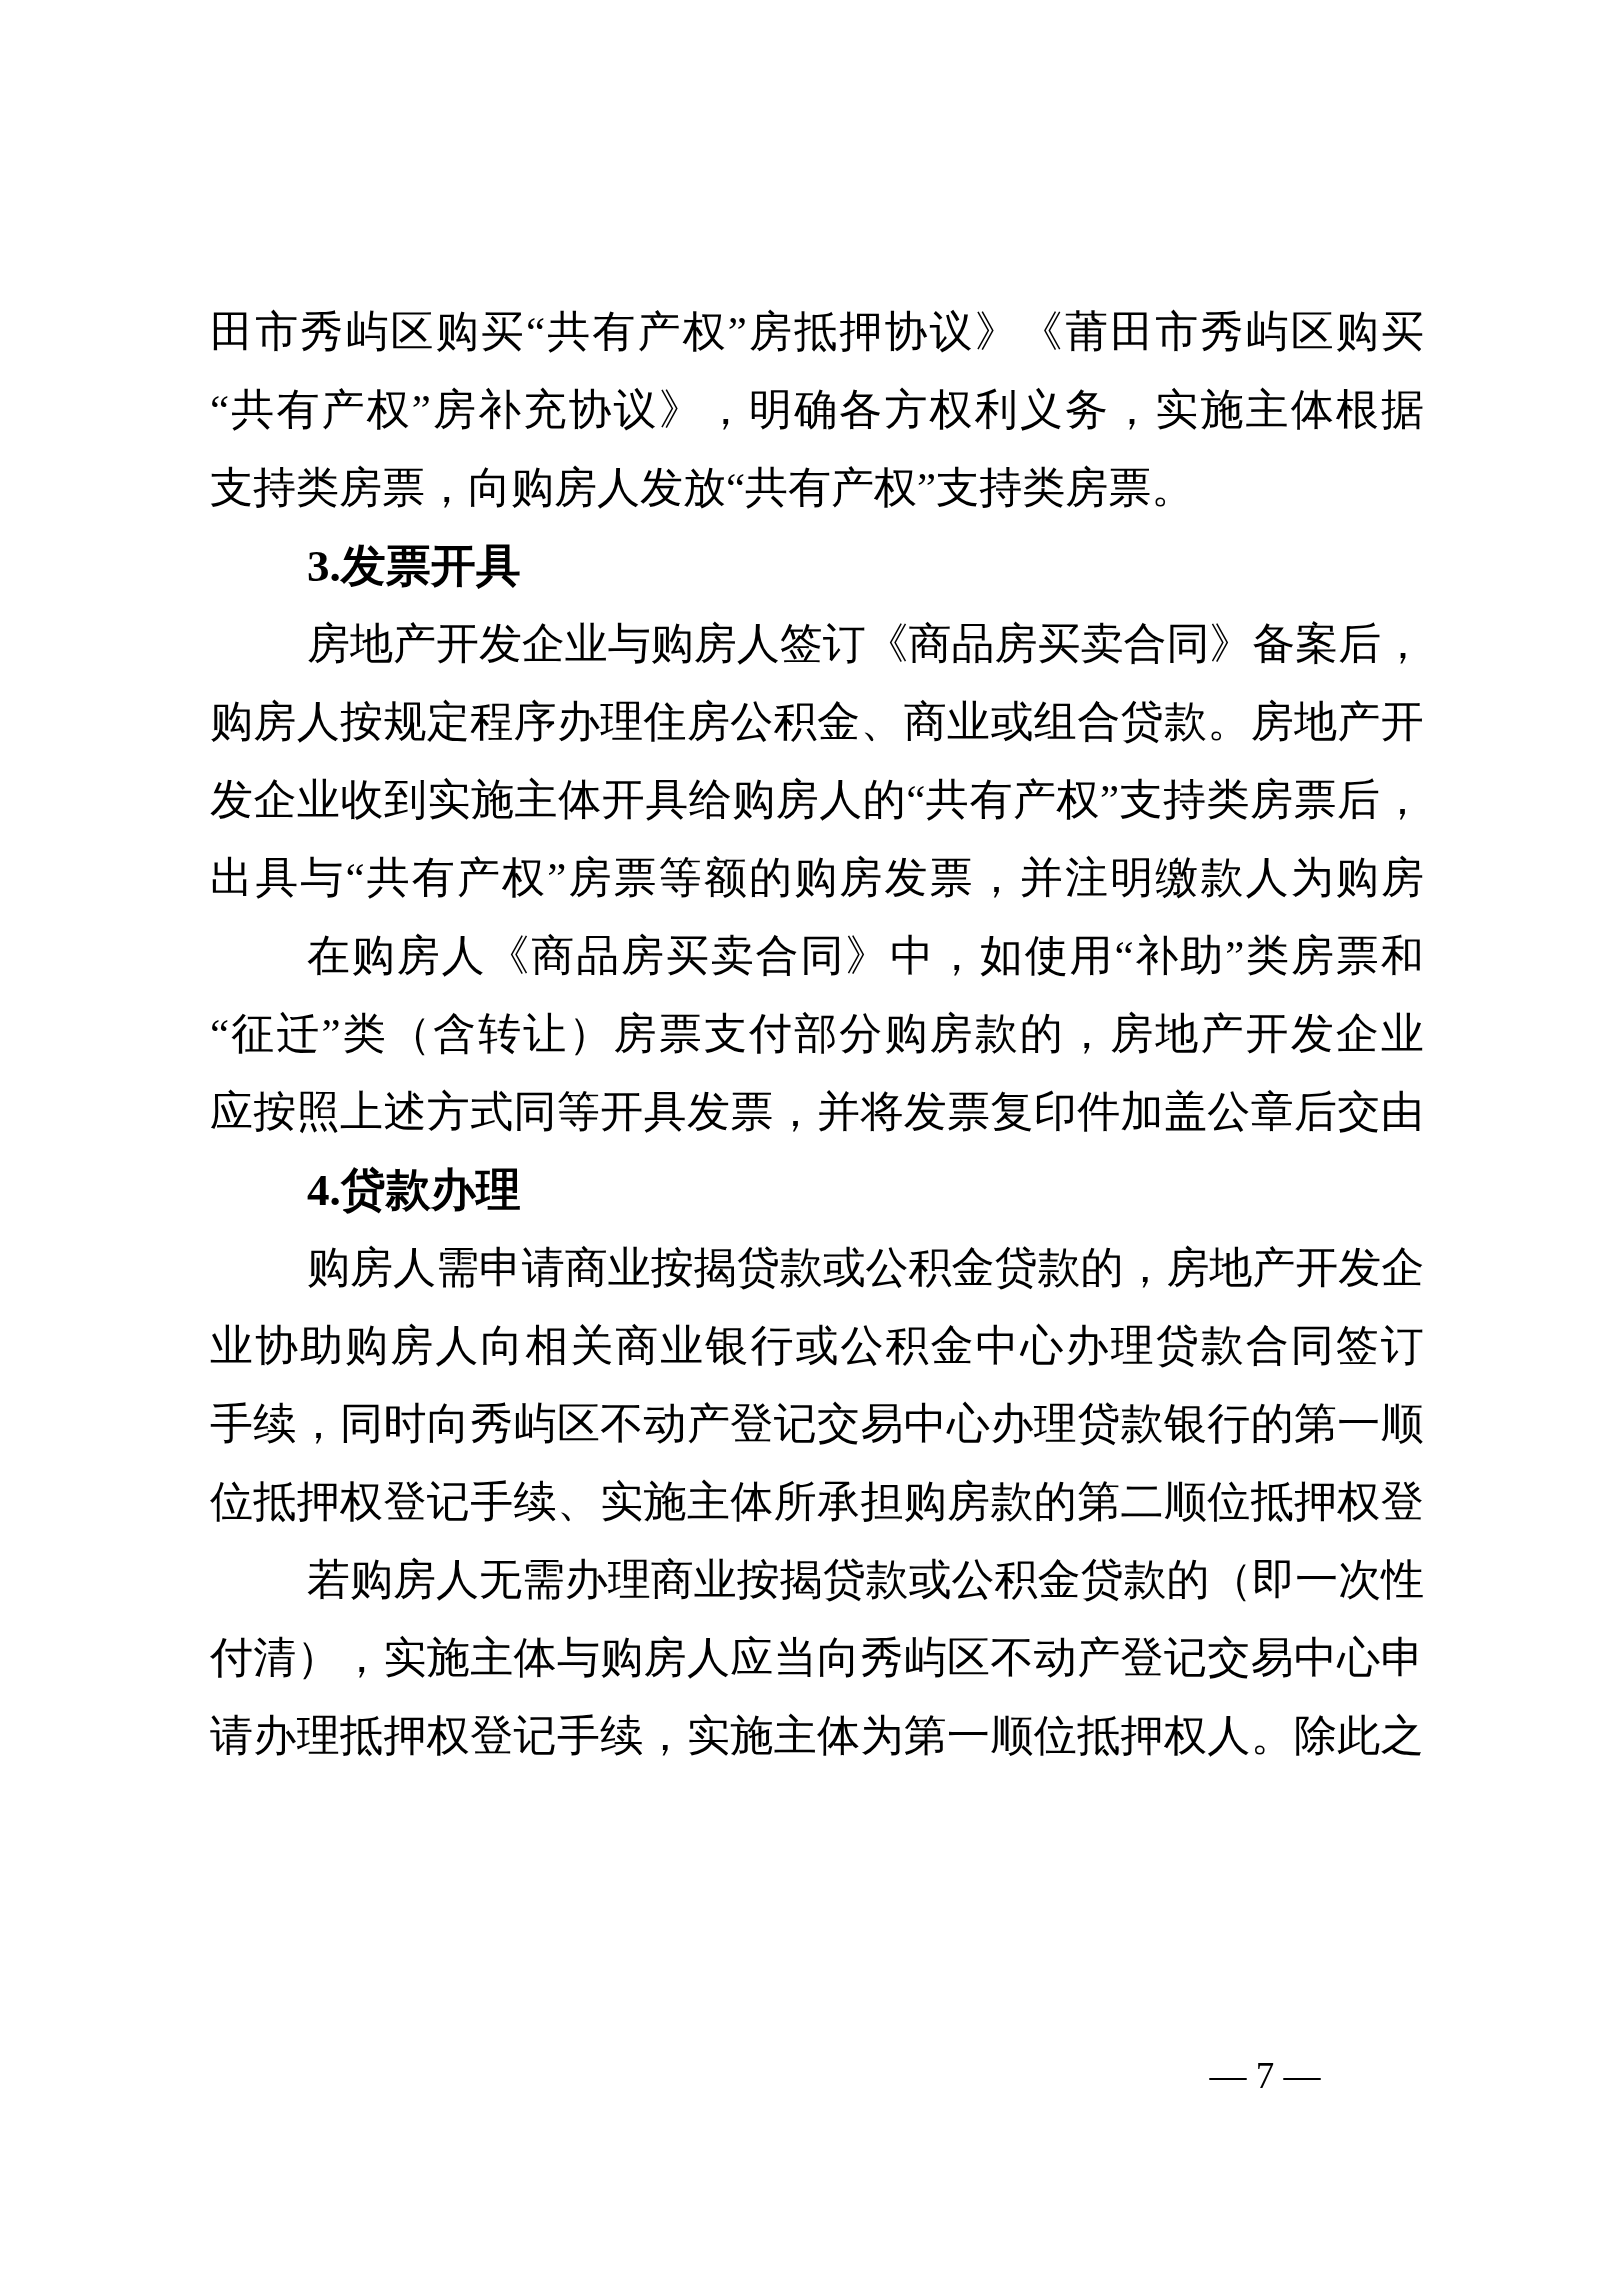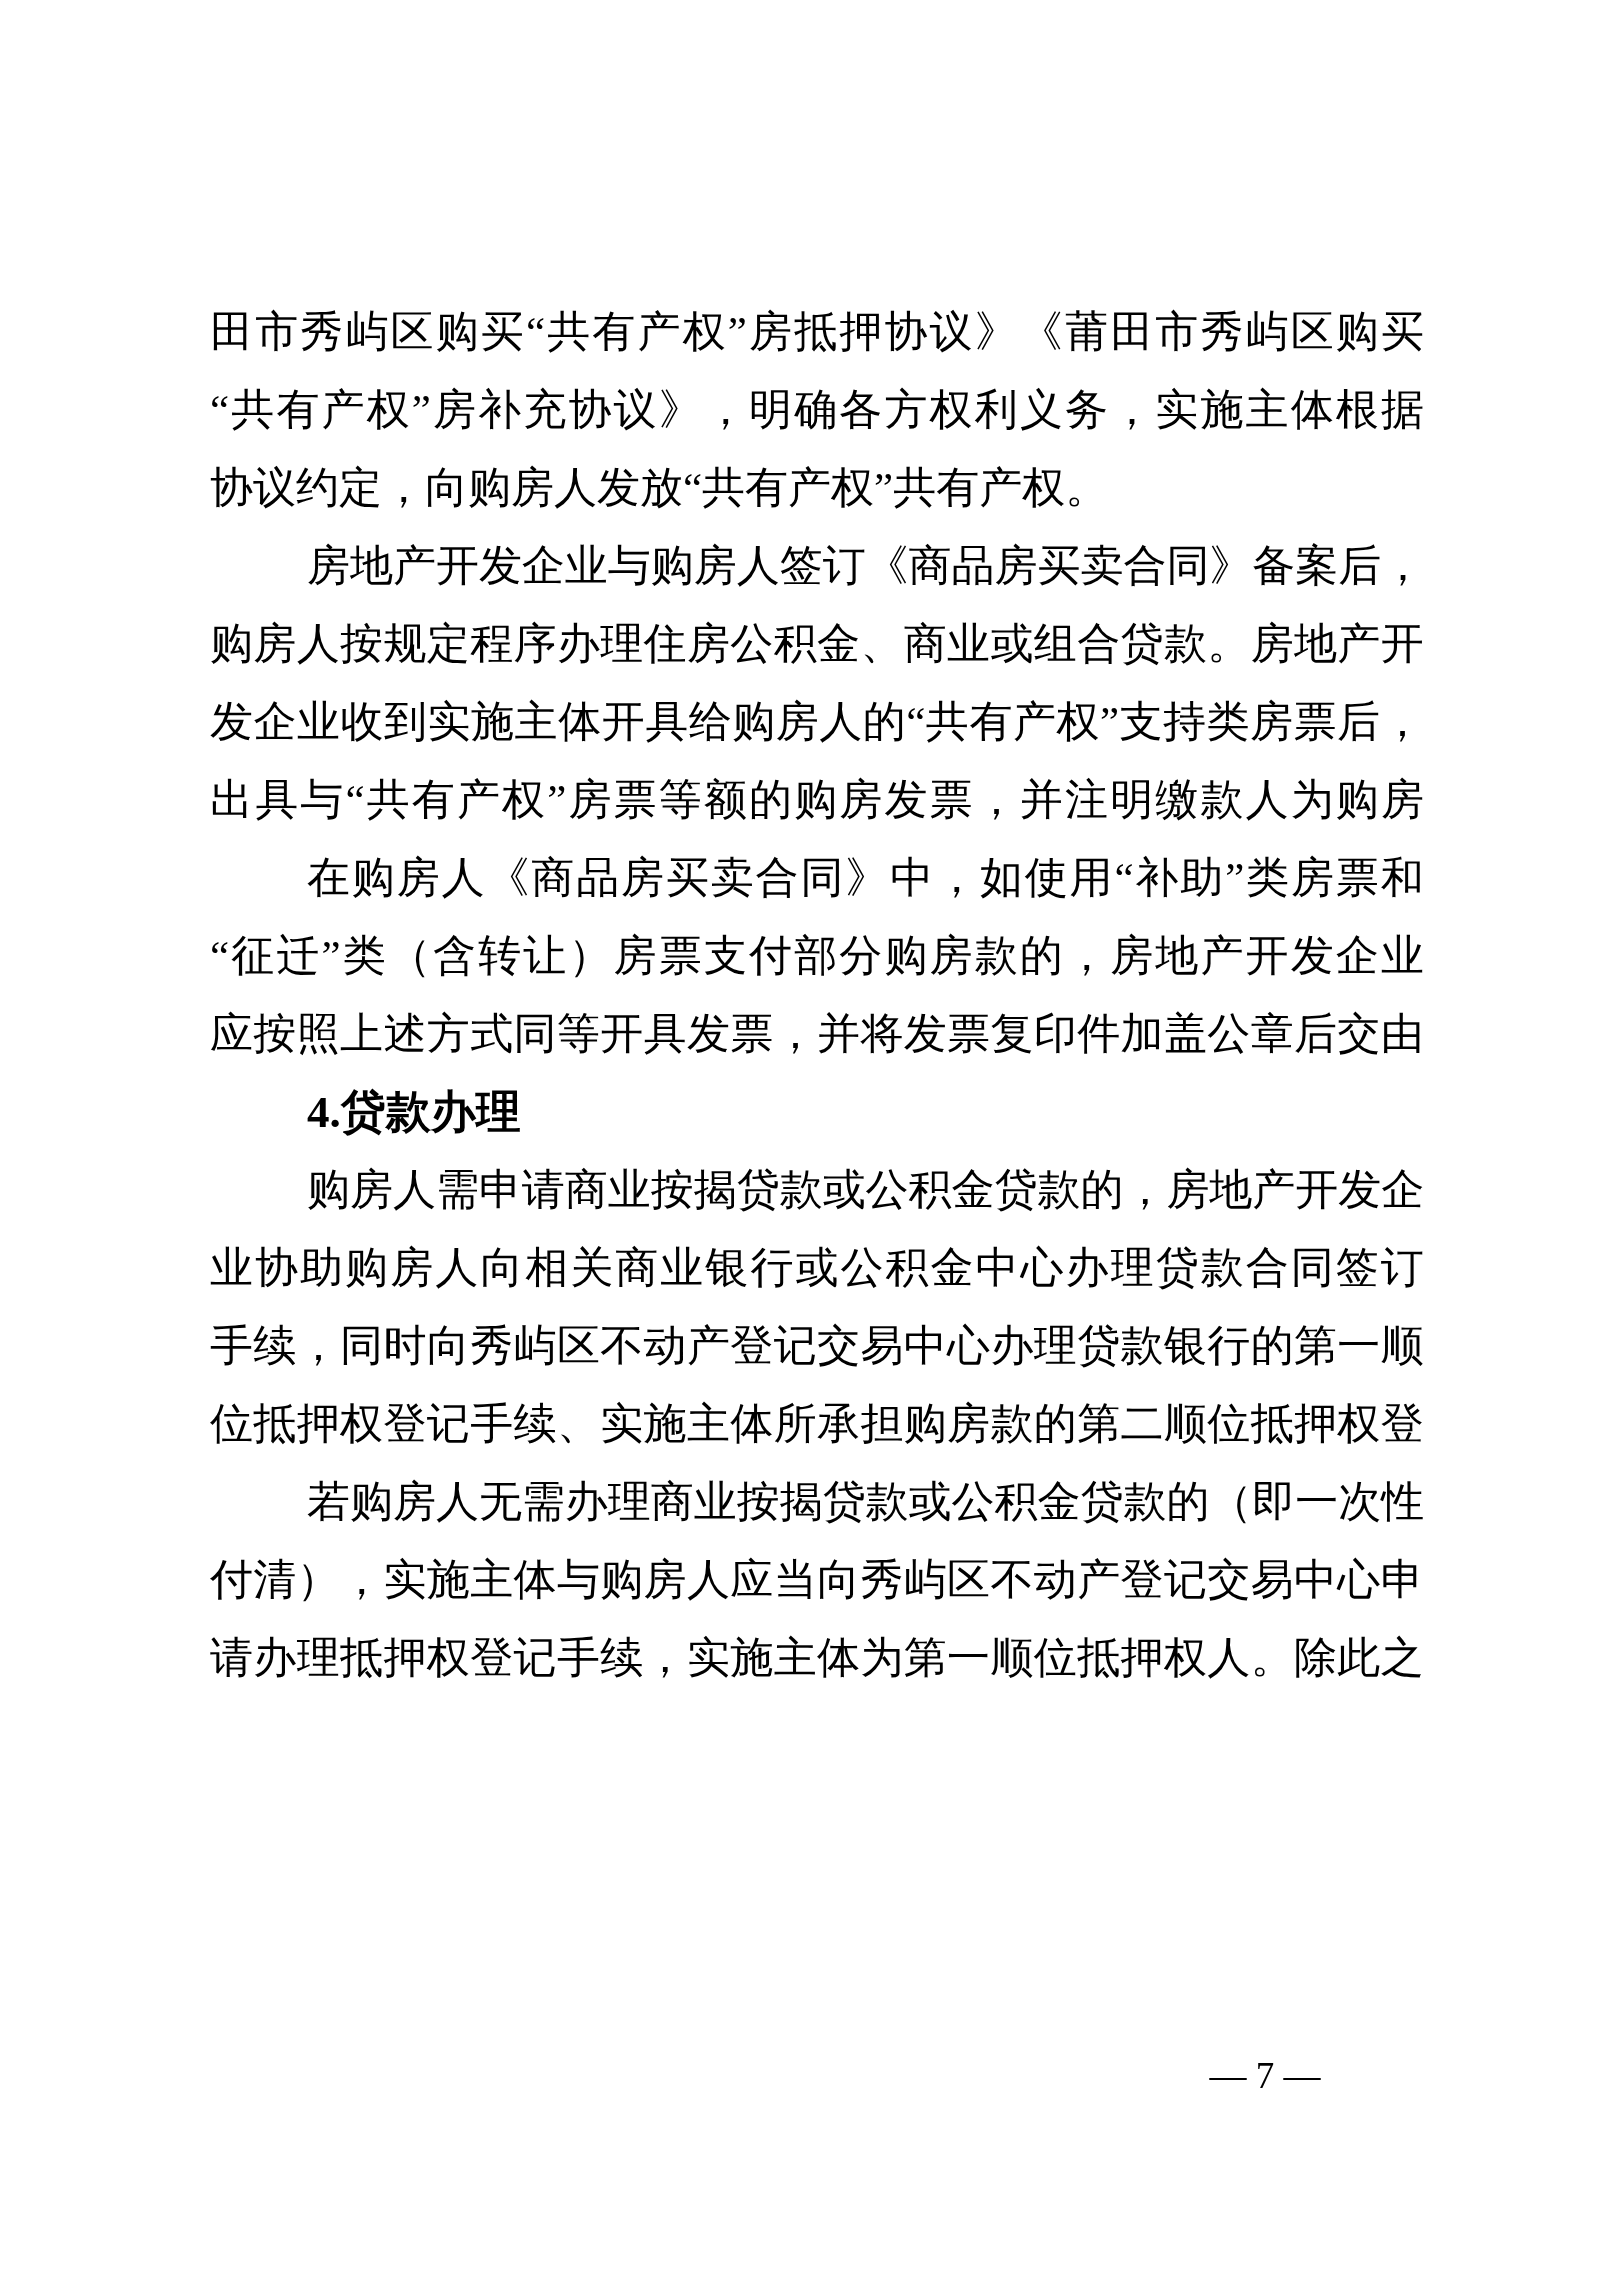--- a/index.html
+++ b/index.html
@@ -114,21 +114,22 @@
         <span>义</span>
         <span>务</span>
         <span>，</span>
         <span>实</span>
         <span>施</span>
         <span>主</span>
         <span>体</span>
         <span>根</span>
         <span>据</span>
       </div>
-      <div class="ln">协议约定，向购房人发放“共有产权”共有产权。</div>
+      <div class="ln">支持类房票，向购房人发放“共有产权”支持类房票。</div>
+      <div class="ln i h">3.发票开具</div>
       <div class="ln j i">
         <span>房</span>
         <span>地</span>
         <span>产</span>
         <span>开</span>
         <span>发</span>
         <span>企</span>
         <span>业</span>
         <span>与</span>
         <span>购</span>

